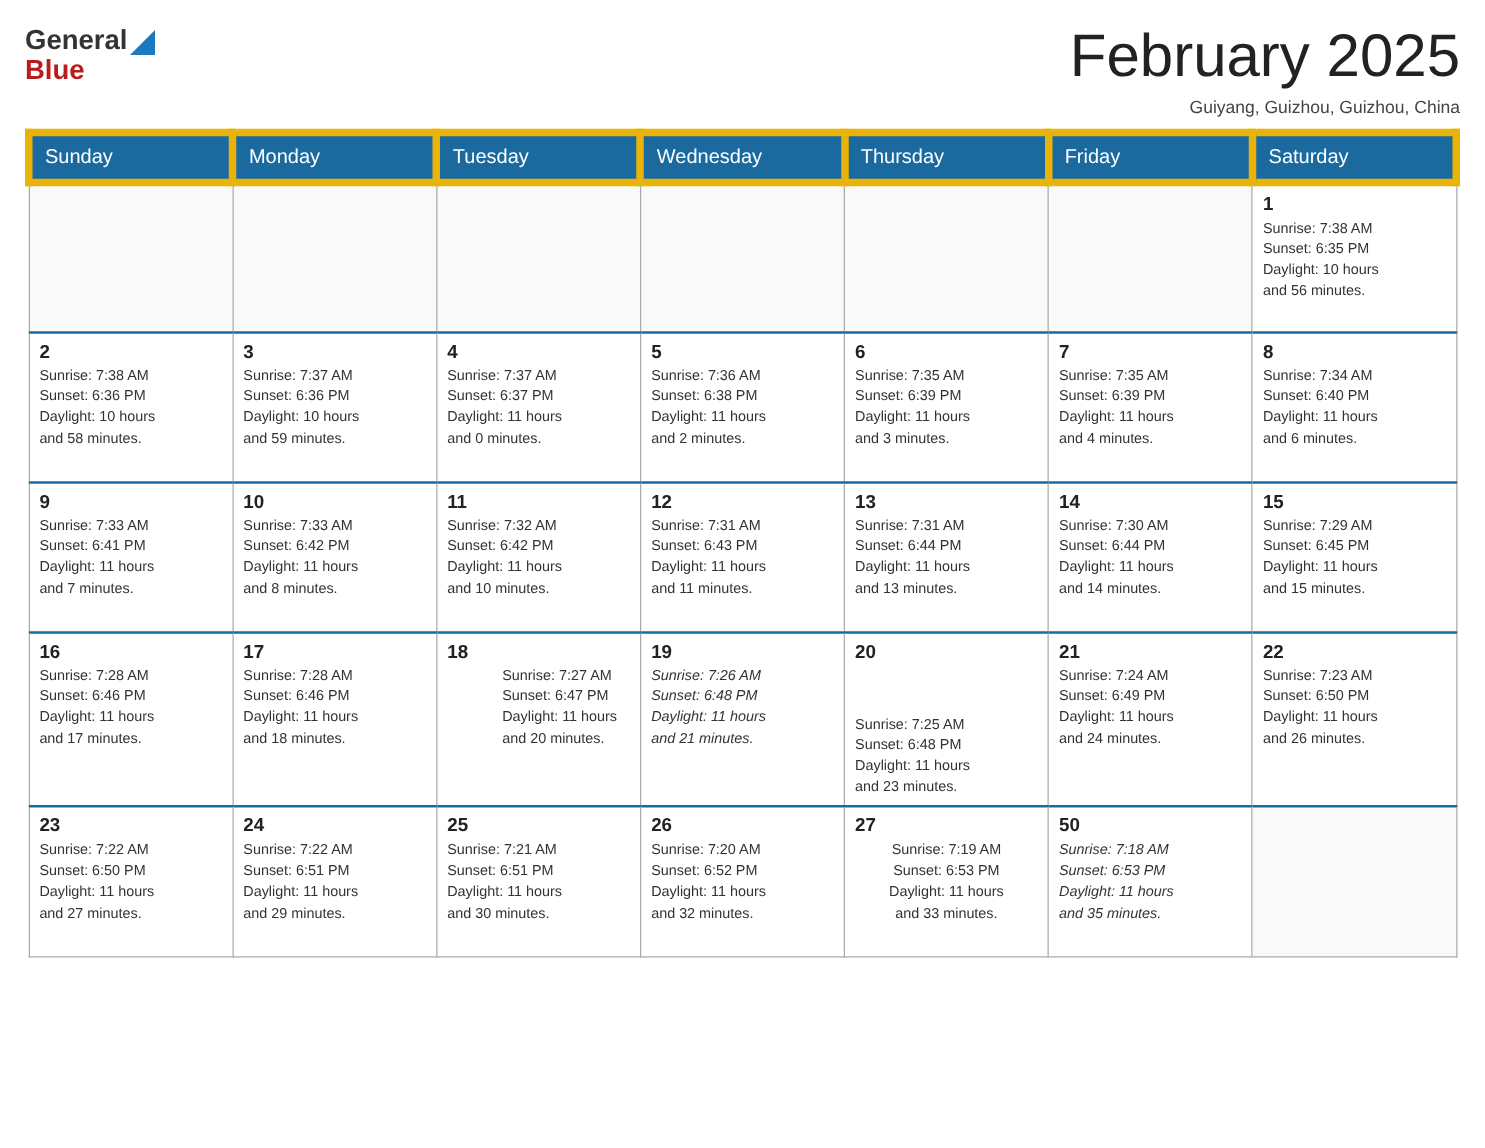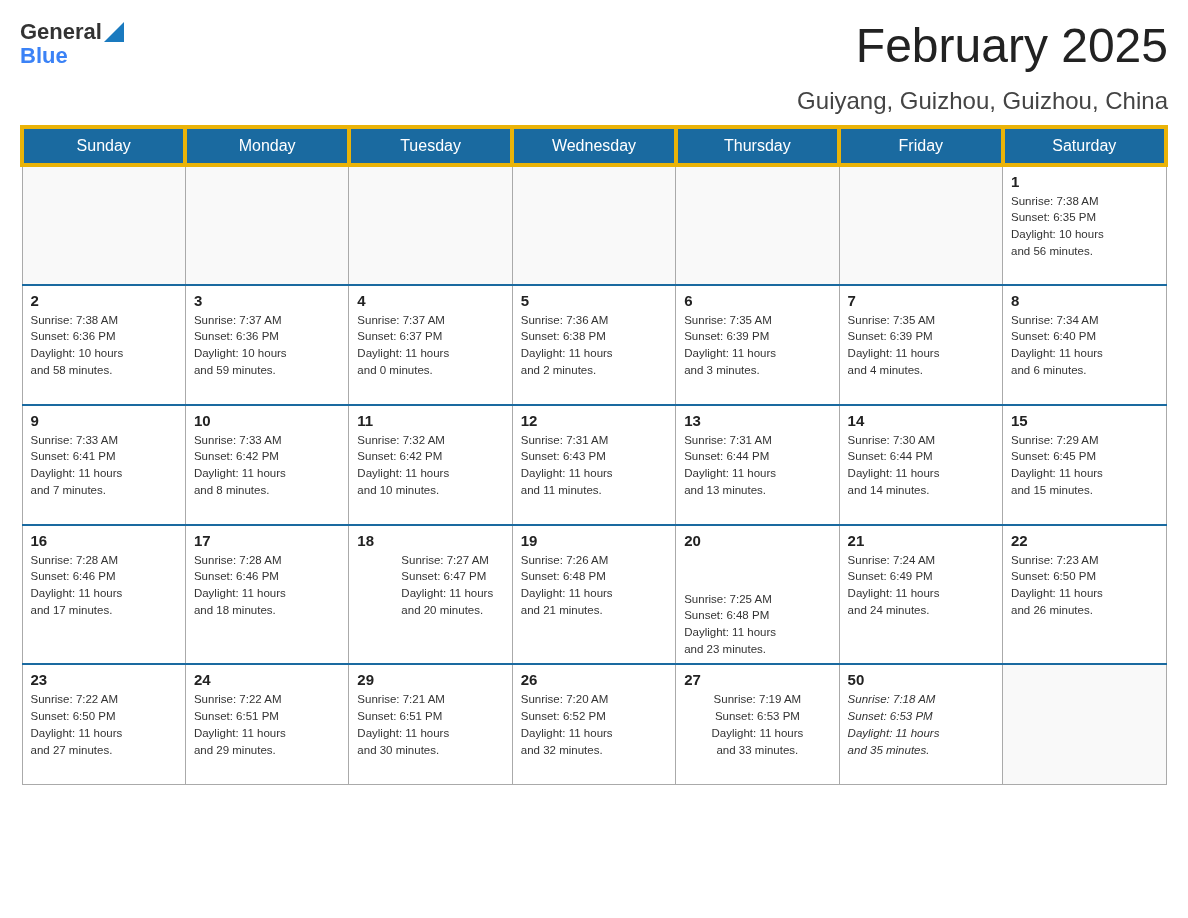--- a/index.html
+++ b/index.html
@@ -22,54 +22,54 @@
       gap: 0;
     }
     .logo-text-general {
       font-size: 22px;
       font-weight: bold;
       color: #333;
     }
     .logo-text-blue {
       font-size: 22px;
       font-weight: bold;
-      color: #3b82f6;
+      color: #b91c1c;
     }
     .logo-icon {
       width: 20px;
       height: 20px;
       margin-left: 2px;
     }
     .title-block {
       text-align: right;
     }
     .month-title {
       font-size: 48px;
       font-weight: normal;
       color: #222;
       line-height: 1.1;
     }
     .location {
-      font-size: 24px;
+      font-size: 14px;
       color: #444;
-      margin-top: 14px;
+      margin-top: 4px;
     }
     .calendar {
       width: 100%;
       border-collapse: collapse;
       margin-top: 10px;
     }
     .calendar th {
       background-color: #1a6aa0;
       color: #fff;
       padding: 8px 10px;
-      text-align: center;
+      text-align: left;
       font-size: 16px;
       font-weight: normal;
-      border: 4px solid #eab308;
+      border: 6px solid #eab308;
     }
     .calendar td {
       border: 1px solid #aaa;
       vertical-align: top;
       padding: 6px 8px;
       width: 14.28%;
       min-height: 110px;
       height: 120px;
     }
     .day-number {
@@ -90,21 +90,21 @@
     .week-row td {
       border-top: 2px solid #1a6aa0;
     }
   </style>
 </head>
 <body>
 
 <div class="header">
   <div class="logo">
     <div style="display:flex; flex-direction:column; line-height:1.1;">
-      <div style="display:flex; align-items:center;">
+      <div style="display:flex; align-items:flex-end;">
         <span class="logo-text-general">General</span>
         <svg class="logo-icon" viewBox="0 0 20 20">
           <polygon points="0,20 20,20 20,0" fill="#1a7abf"></polygon>
         </svg>
       </div>
       <span class="logo-text-blue">Blue</span>
     </div>
   </div>
   <div class="title-block">
     <div class="month-title">February 2025</div>
@@ -259,21 +259,21 @@
         </td>
         <td>
           <span class="day-number">18</span>
           <div class="day-info" style="white-space: pre-line; margin-left: 44px;">Sunrise: 7:27 AM
 Sunset: 6:47 PM
 Daylight: 11 hours
 and 20 minutes.</div>
         </td>
         <td>
           <span class="day-number">19</span>
-          <div class="day-info" style="white-space: pre-line;">Sunrise: 7:26 AM
+          <div class="day-info" style="white-space: pre-line; font-style: italic;">Sunrise: 7:26 AM
 Sunset: 6:48 PM
 Daylight: 11 hours
 and 21 minutes.</div>
         </td>
         <td>
           <span class="day-number">20</span>
           <div class="day-info" style="white-space: pre-line; margin-top: 42px;">Sunrise: 7:25 AM
 Sunset: 6:48 PM
 Daylight: 11 hours
 and 23 minutes.</div>
@@ -302,21 +302,21 @@
 and 27 minutes.</div>
         </td>
         <td>
           <span class="day-number">24</span>
           <div class="day-info" style="white-space: pre-line;">Sunrise: 7:22 AM
 Sunset: 6:51 PM
 Daylight: 11 hours
 and 29 minutes.</div>
         </td>
         <td>
-          <span class="day-number">29</span>
+          <span class="day-number">25</span>
           <div class="day-info" style="white-space: pre-line;">Sunrise: 7:21 AM
 Sunset: 6:51 PM
 Daylight: 11 hours
 and 30 minutes.</div>
         </td>
         <td>
           <span class="day-number">26</span>
           <div class="day-info" style="white-space: pre-line;">Sunrise: 7:20 AM
 Sunset: 6:52 PM
 Daylight: 11 hours

